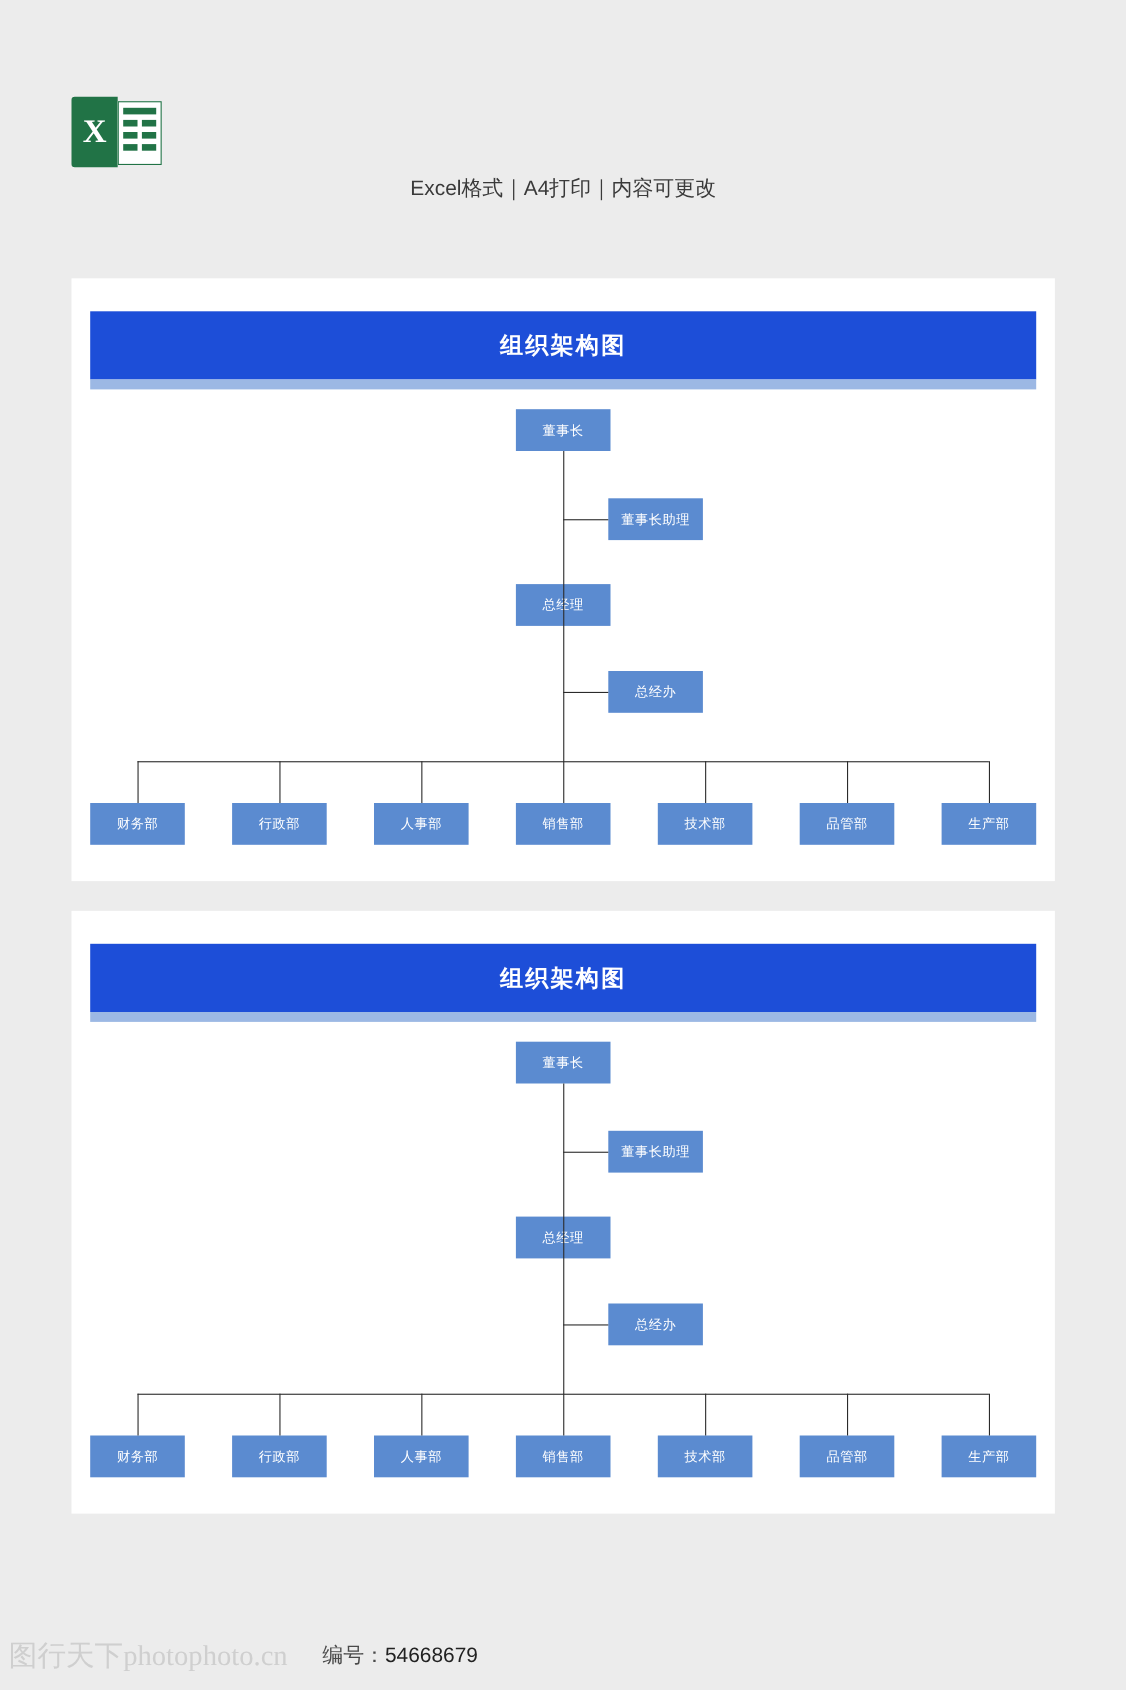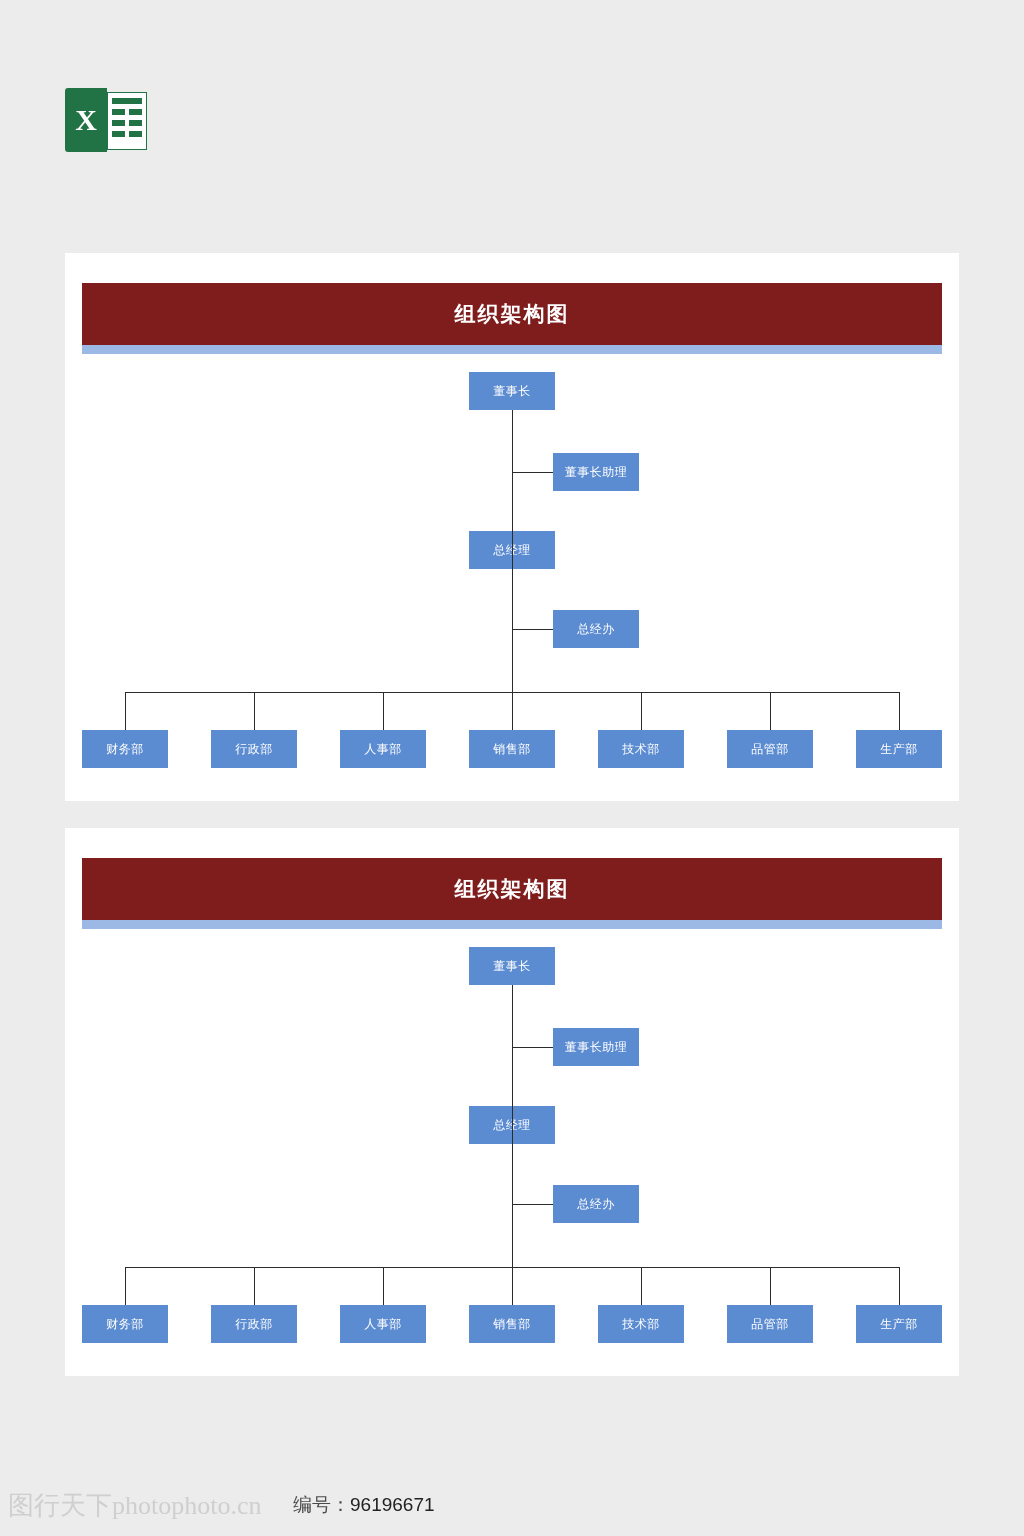--- a/index.html
+++ b/index.html
@@ -42,21 +42,21 @@
   }
   
   .card{
     position:absolute;left:65px;width:894px;background:#fff;
   }
   #card1{top:253px;height:548px;}
   #card2{top:828px;height:548px;}
 
   .banner{
     position:absolute;left:17px;top:30px;width:860px;height:62px;
-    background:#7f1d1d;
+    background:#1d4ed8;
     display:flex;align-items:center;justify-content:center;
     color:#fff;font-size:21px;font-weight:bold;letter-spacing:2px;
   }
   .banner-shadow{
     position:absolute;left:17px;top:92px;width:860px;height:9px;
     background:#9cb8e4;
   }
   
   .chart{position:absolute;left:0;top:101px;width:894px;height:440px;}
   .node{
@@ -94,20 +94,21 @@
     <div class="right">
       <i style="left:4px;top:5px;width:30px;height:6px;"></i>
       <i style="left:4px;top:16px;width:13px;height:6px;"></i>
       <i style="left:21px;top:16px;width:13px;height:6px;"></i>
       <i style="left:4px;top:27px;width:13px;height:6px;"></i>
       <i style="left:21px;top:27px;width:13px;height:6px;"></i>
       <i style="left:4px;top:38px;width:13px;height:6px;"></i>
       <i style="left:21px;top:38px;width:13px;height:6px;"></i>
     </div>
   </div>
+  <div class="subtitle">Excel格式｜A4打印｜内容可更改</div>
 </div>
 
 <div class="card" id="card1">
   <div class="banner">组织架构图</div>
   <div class="banner-shadow"></div>
   <div class="chart">
 
     <div class="node" style="left:404px;top:18px;width:86px;height:38px;">董事长</div>
     <div class="node" style="left:488px;top:99px;width:86px;height:38px;">董事长助理</div>
     <div class="node" style="left:404px;top:177px;width:86px;height:38px;">总经理</div>
@@ -160,15 +161,15 @@
     <div class="line vline" style="left:318px;top:338px;height:38px;"></div>
     <div class="line vline" style="left:576px;top:338px;height:38px;"></div>
     <div class="line vline" style="left:705px;top:338px;height:38px;"></div>
     <div class="line vline" style="left:834px;top:338px;height:38px;"></div>
   </div>
 </div>
 
 <div class="footer">
   <div class="wm">图行天下photophoto.cn</div>
   <div class="code">
-    <span>编号：</span><b>96196671</b>
+    <span>编号：</span><b>54668679</b>
   </div>
 </div>
 
 </body></html>

